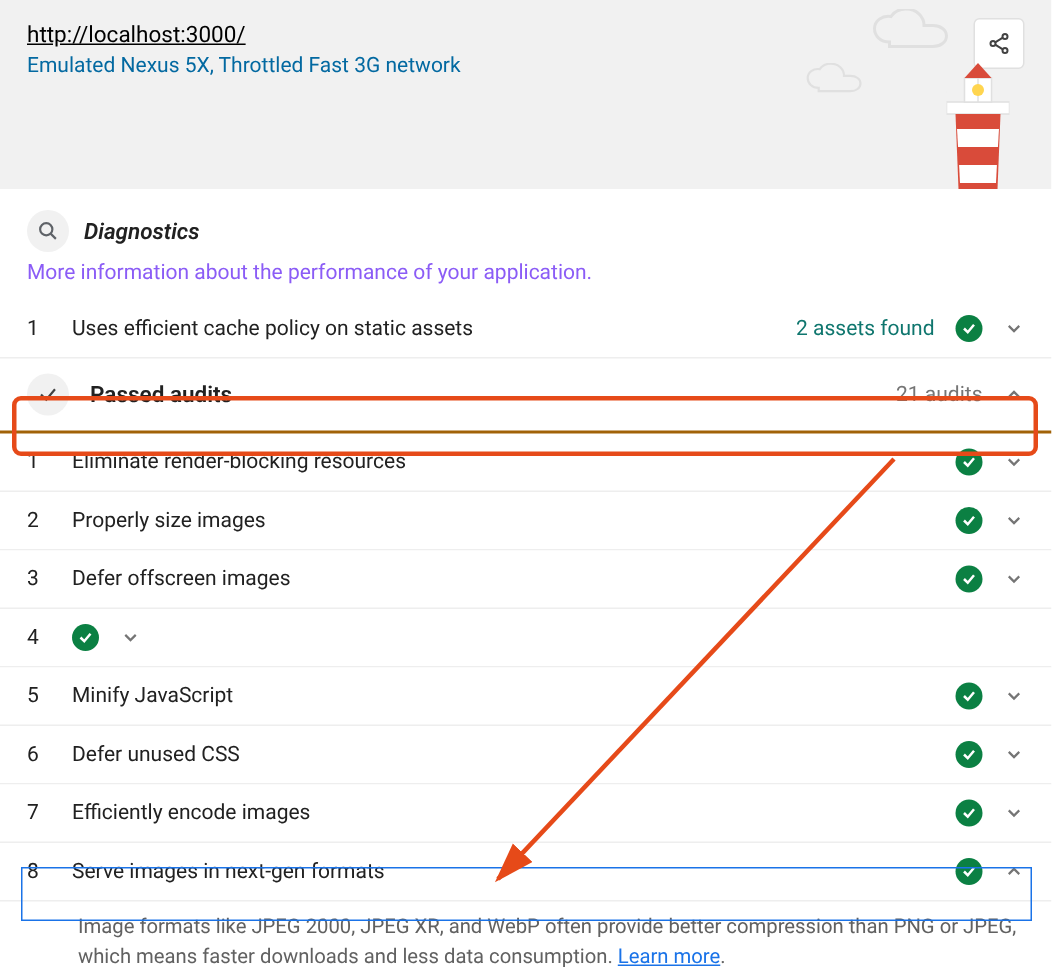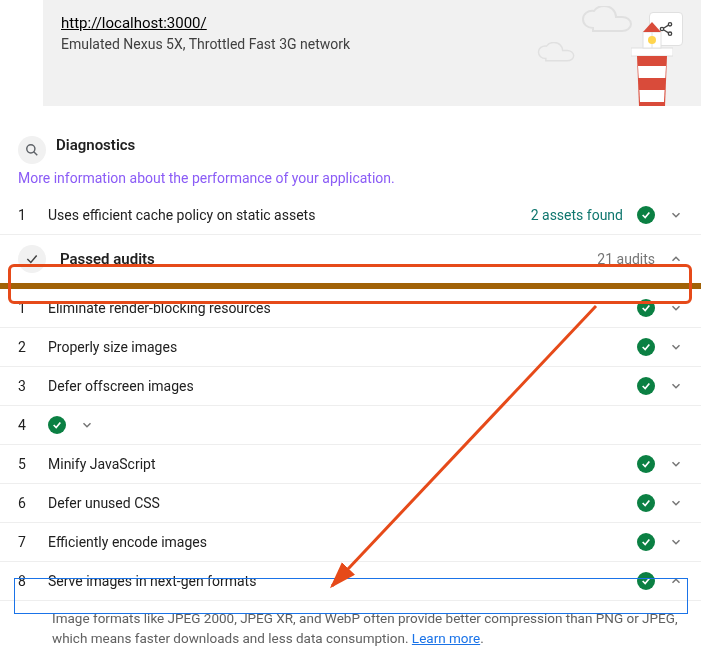--- a/index.html
+++ b/index.html
@@ -1,47 +1,47 @@
 <!DOCTYPE html>
 <html><head>
 <meta charset="utf-8">
 <style>
   * { box-sizing: border-box; margin: 0; padding: 0; }
   body { font-family: -apple-system, BlinkMacSystemFont, "Segoe UI", Roboto, Helvetica, Arial, sans-serif; width: 701px; height: 651px; background: #fff; position: relative; color: #212121; overflow: hidden; }
 
   .header {
     background: #f1f1f1;
-    padding: 14px 18px 54px 18px;
+    padding: 14px 18px 74px 18px;
     position: relative;
     overflow: hidden;
-    margin-left: 43px;
   }
   .url { font-size: 15px; text-decoration: underline; color: #000; }
-  .subtitle { font-size: 14px; color: #404040; margin-top: 4px; }
+  .subtitle { font-size: 14px; color: #0369a1; margin-top: 4px; }
 
   .share-btn {
     position: absolute; top: 12px; right: 18px;
     width: 34px; height: 34px; background: #fff; border: 1px solid #e0e0e0;
     border-radius: 4px; display: flex; align-items: center; justify-content: center;
     cursor: pointer;
   }
 
   
   .lighthouse {
     position: absolute; right: 28px; bottom: 0;
   }
 
   
   .cloud1 { position: absolute; top: 6px; right: 60px; }
   .cloud2 { position: absolute; top: 42px; right: 120px; }
 
   
   .section-head {
-    display: flex; align-items: flex-start; gap: 10px;
-    padding: 30px 18px 6px 18px;
+    display: flex; align-items: center; gap: 10px;
+    padding: 14px 18px 6px 18px;
+    font-style: italic;
   }
   .mag-wrap { width: 28px; height: 28px; border-radius: 50%; background: #f1f1f1; display:flex; align-items:center; justify-content:center; }
   .section-title { font-weight: 600; font-size: 15px; }
   .section-desc { color: #8b5cf6; font-size: 14px; padding: 0 18px 10px 18px; }
 
   .row {
     display: flex; align-items: center; gap: 14px;
     padding: 10px 18px;
     border-bottom: 1px solid #eee;
     font-size: 14px;
@@ -53,21 +53,21 @@
   .pass-icon {
     width: 18px; height: 18px; border-radius: 50%; background: #0b8043;
     display:flex; align-items:center; justify-content:center; flex-shrink:0;
   }
   .chev { width:14px; color:#757575; cursor:pointer; }
 
   
   .passed-header {
     display:flex; align-items:center; gap:14px;
     padding: 10px 18px;
-    border-bottom: 6px solid #a16207;
+    border-bottom: 2px solid #a16207;
     font-weight: 600;
     font-size: 15px;
     position: relative;
   }
   .check-circle { width:28px; height:28px; border-radius:50%; background:#f1f1f1; display:flex; align-items:center; justify-content:center; }
   .audit-count { color:#757575; font-weight:400; font-size:14px; }
 
   
   .highlight-red {
     position:absolute; border:3px solid #e64a19; border-radius:6px; pointer-events:none;

